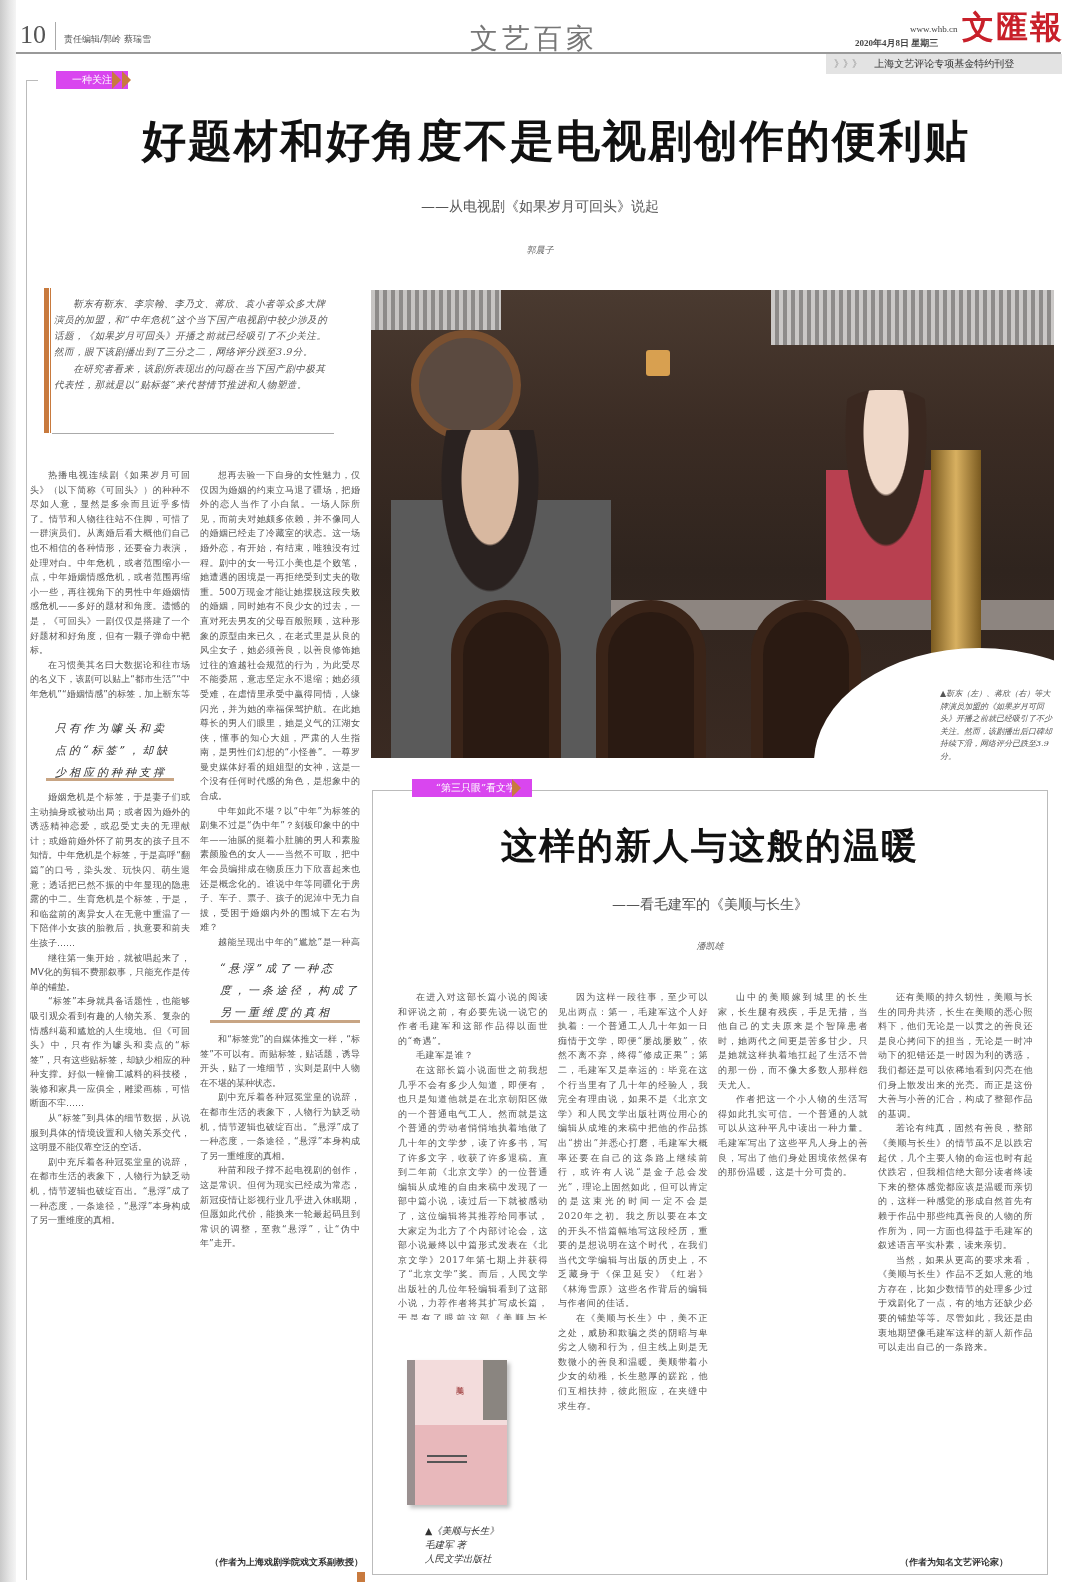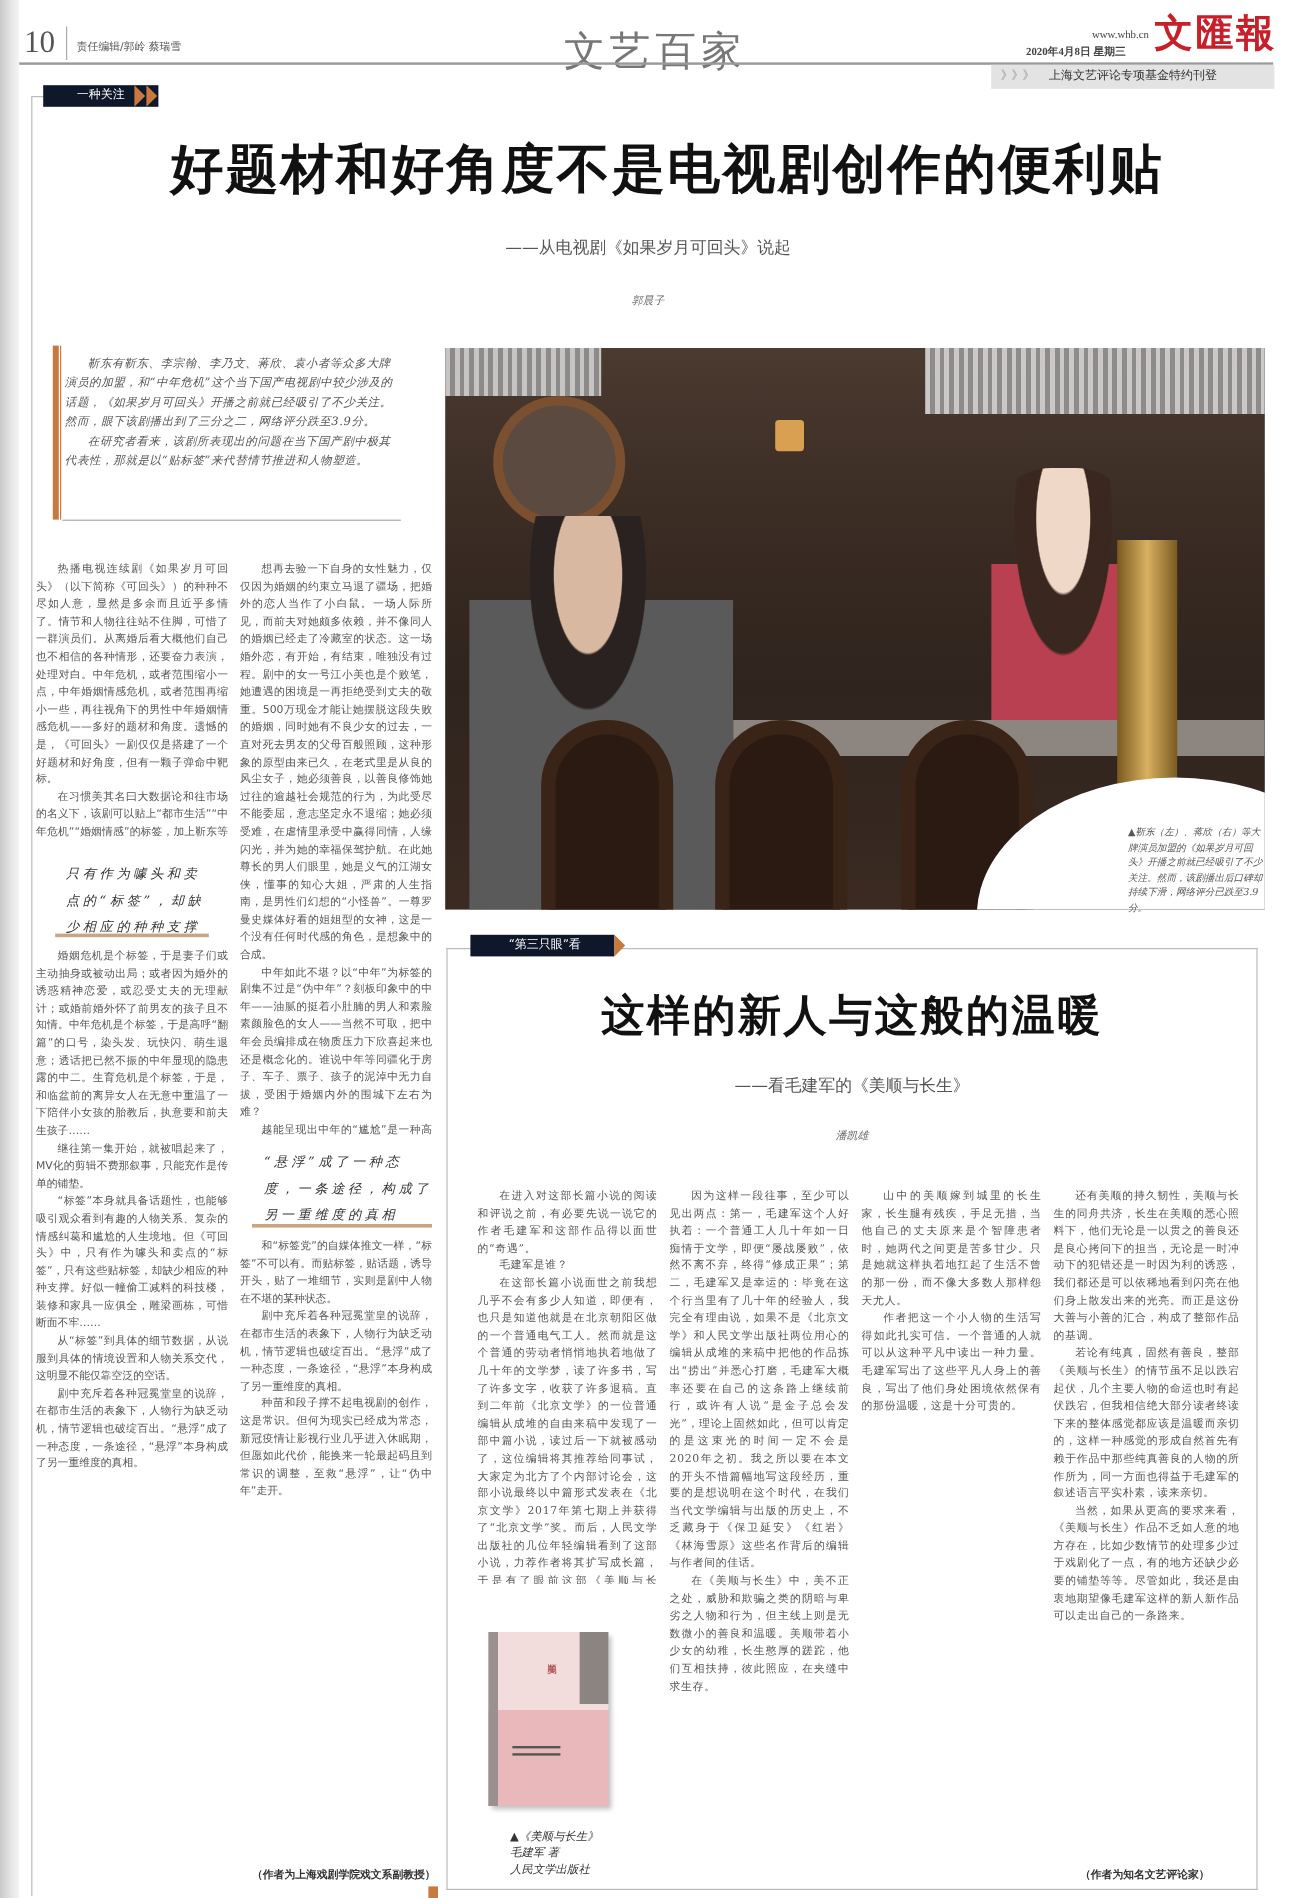--- a/index.html
+++ b/index.html
@@ -7,33 +7,33 @@
   body { position: relative; font-family: "DejaVu Serif", "Liberation Serif", serif; color: #333; }
 
   .spine { position: absolute; left: 0; top: 0; width: 16px; height: 1582px;
     background: linear-gradient(to right, #c9c9c9, #e6e6e6 60%, #f5f5f5); }
 
   
   .page-num { position: absolute; left: 20px; top: 20px; font-size: 26px; color: #555;
     font-family: "Liberation Serif", serif; }
   .page-num-sep { position: absolute; left: 55px; top: 22px; width: 1px; height: 28px; background: #aaa; }
   .editor { position: absolute; left: 64px; top: 33px; font-size: 9px; color: #555; font-family: "DejaVu Sans", sans-serif; }
-  .section-title { position: absolute; left: 470px; top: 20px; font-size: 34px; color: #777;
+  .section-title { position: absolute; left: 470px; top: 20px; font-size: 28px; color: #777;
     letter-spacing: 4px; font-family: Liberation Serif, serif; font-weight: 300; }
   .site { position: absolute; left: 910px; top: 24px; font-size: 9px; color: #444; font-family: "Liberation Serif", serif; }
   .date { position: absolute; left: 855px; top: 37px; font-size: 9px; color: #444; font-family: "Liberation Serif", serif; font-weight: bold; }
   .brand { position: absolute; left: 962px; top: 6px; font-size: 32px; color: #c8202a; font-weight: bold; letter-spacing: 2px; }
   .masthead-rule { position: absolute; left: 16px; top: 52px; width: 1045px; height: 2px; background: #999; }
   .fund-bar { position: absolute; left: 826px; top: 54px; width: 236px; height: 20px; background: #e3e3e3;
     font-size: 10px; color: #333; font-family: "DejaVu Sans", sans-serif; line-height: 20px; padding-left: 8px; }
   .fund-bar .chev { color: #888; margin-right: 10px; letter-spacing: -1px; }
 
   
-  .tag { position: absolute; height: 18px; background: #0f172a; color: #fff; font-size: 10px;
-    line-height: 18px; padding: 0 28px; font-family: "DejaVu Serif", serif; }
+  .tag { position: absolute; height: 18px; background: #d946ef; color: #fff; font-size: 10px;
+    line-height: 18px; padding: 0 16px; font-family: "DejaVu Serif", serif; margin-left: 20px; }
   .tag-arrow { position: absolute; width: 0; height: 0; border-top: 9px solid transparent; border-bottom: 9px solid transparent; border-left: 9px solid #c87a3e; }
 
   .frame-line-h { position: absolute; height: 1px; background: #bbb; }
   .frame-line-v { position: absolute; width: 1px; background: #bbb; }
 
   
   .headline { position: absolute; left: 16px; width: 1080px; text-align: center; font-weight: bold; color: #111;
     font-family: "DejaVu Serif", serif; }
   .subhead { position: absolute; left: 0; width: 1080px; text-align: center; color: #555; font-size: 14px;
     font-family: "DejaVu Sans", sans-serif; }

